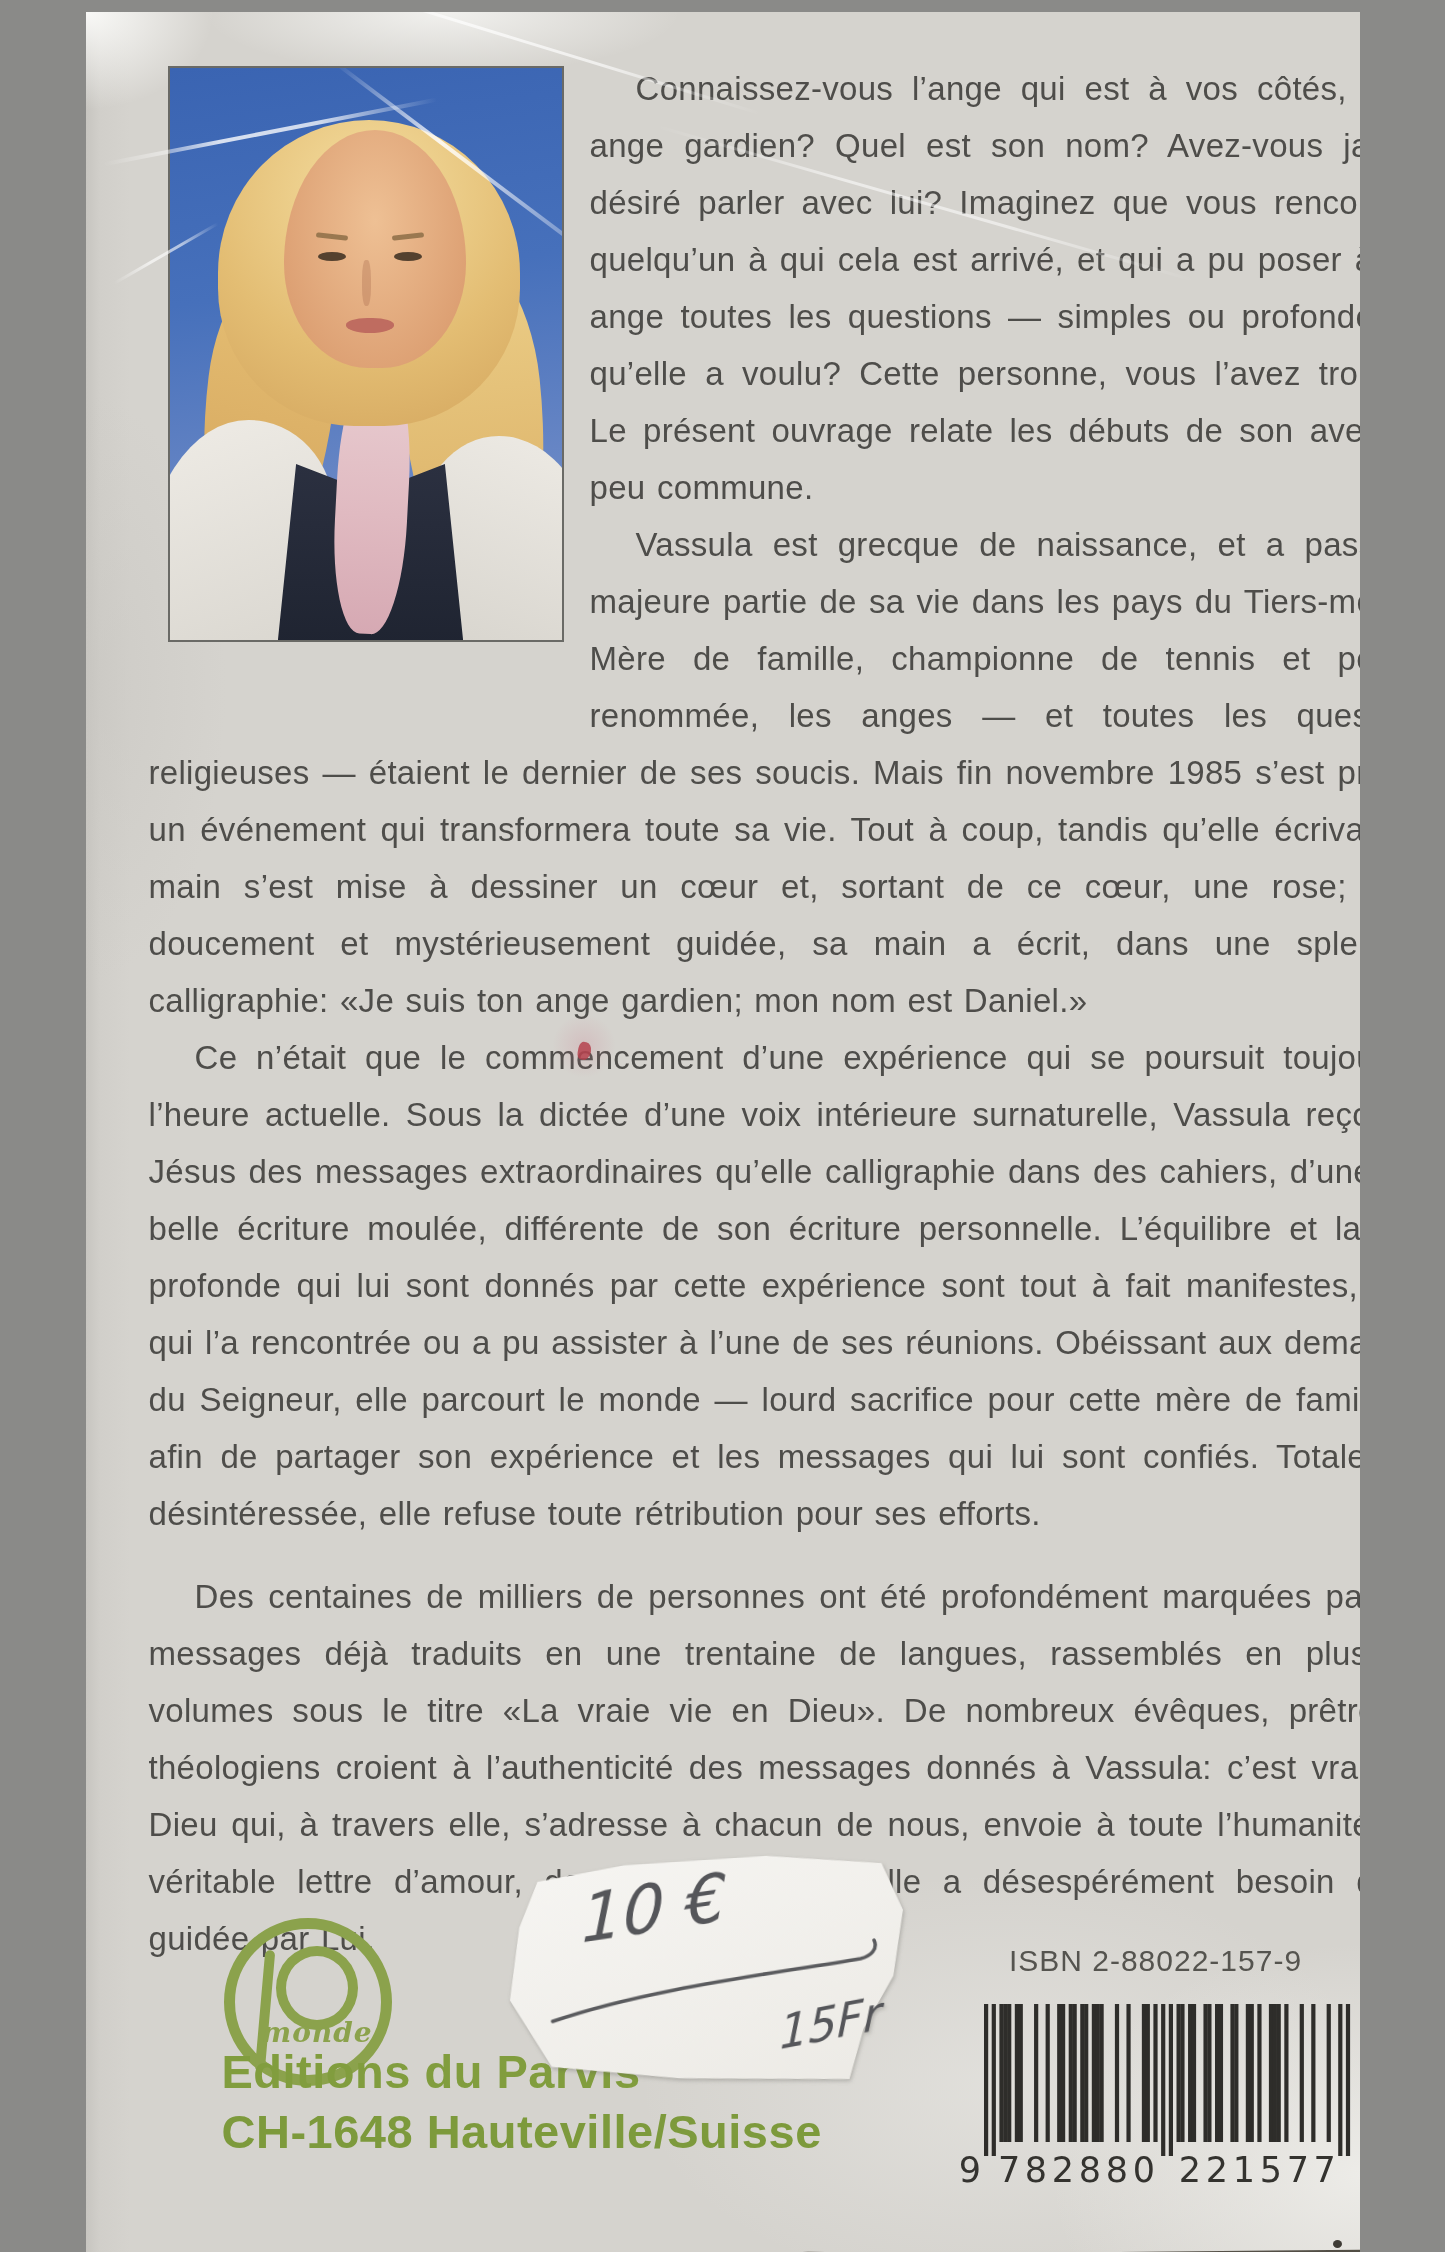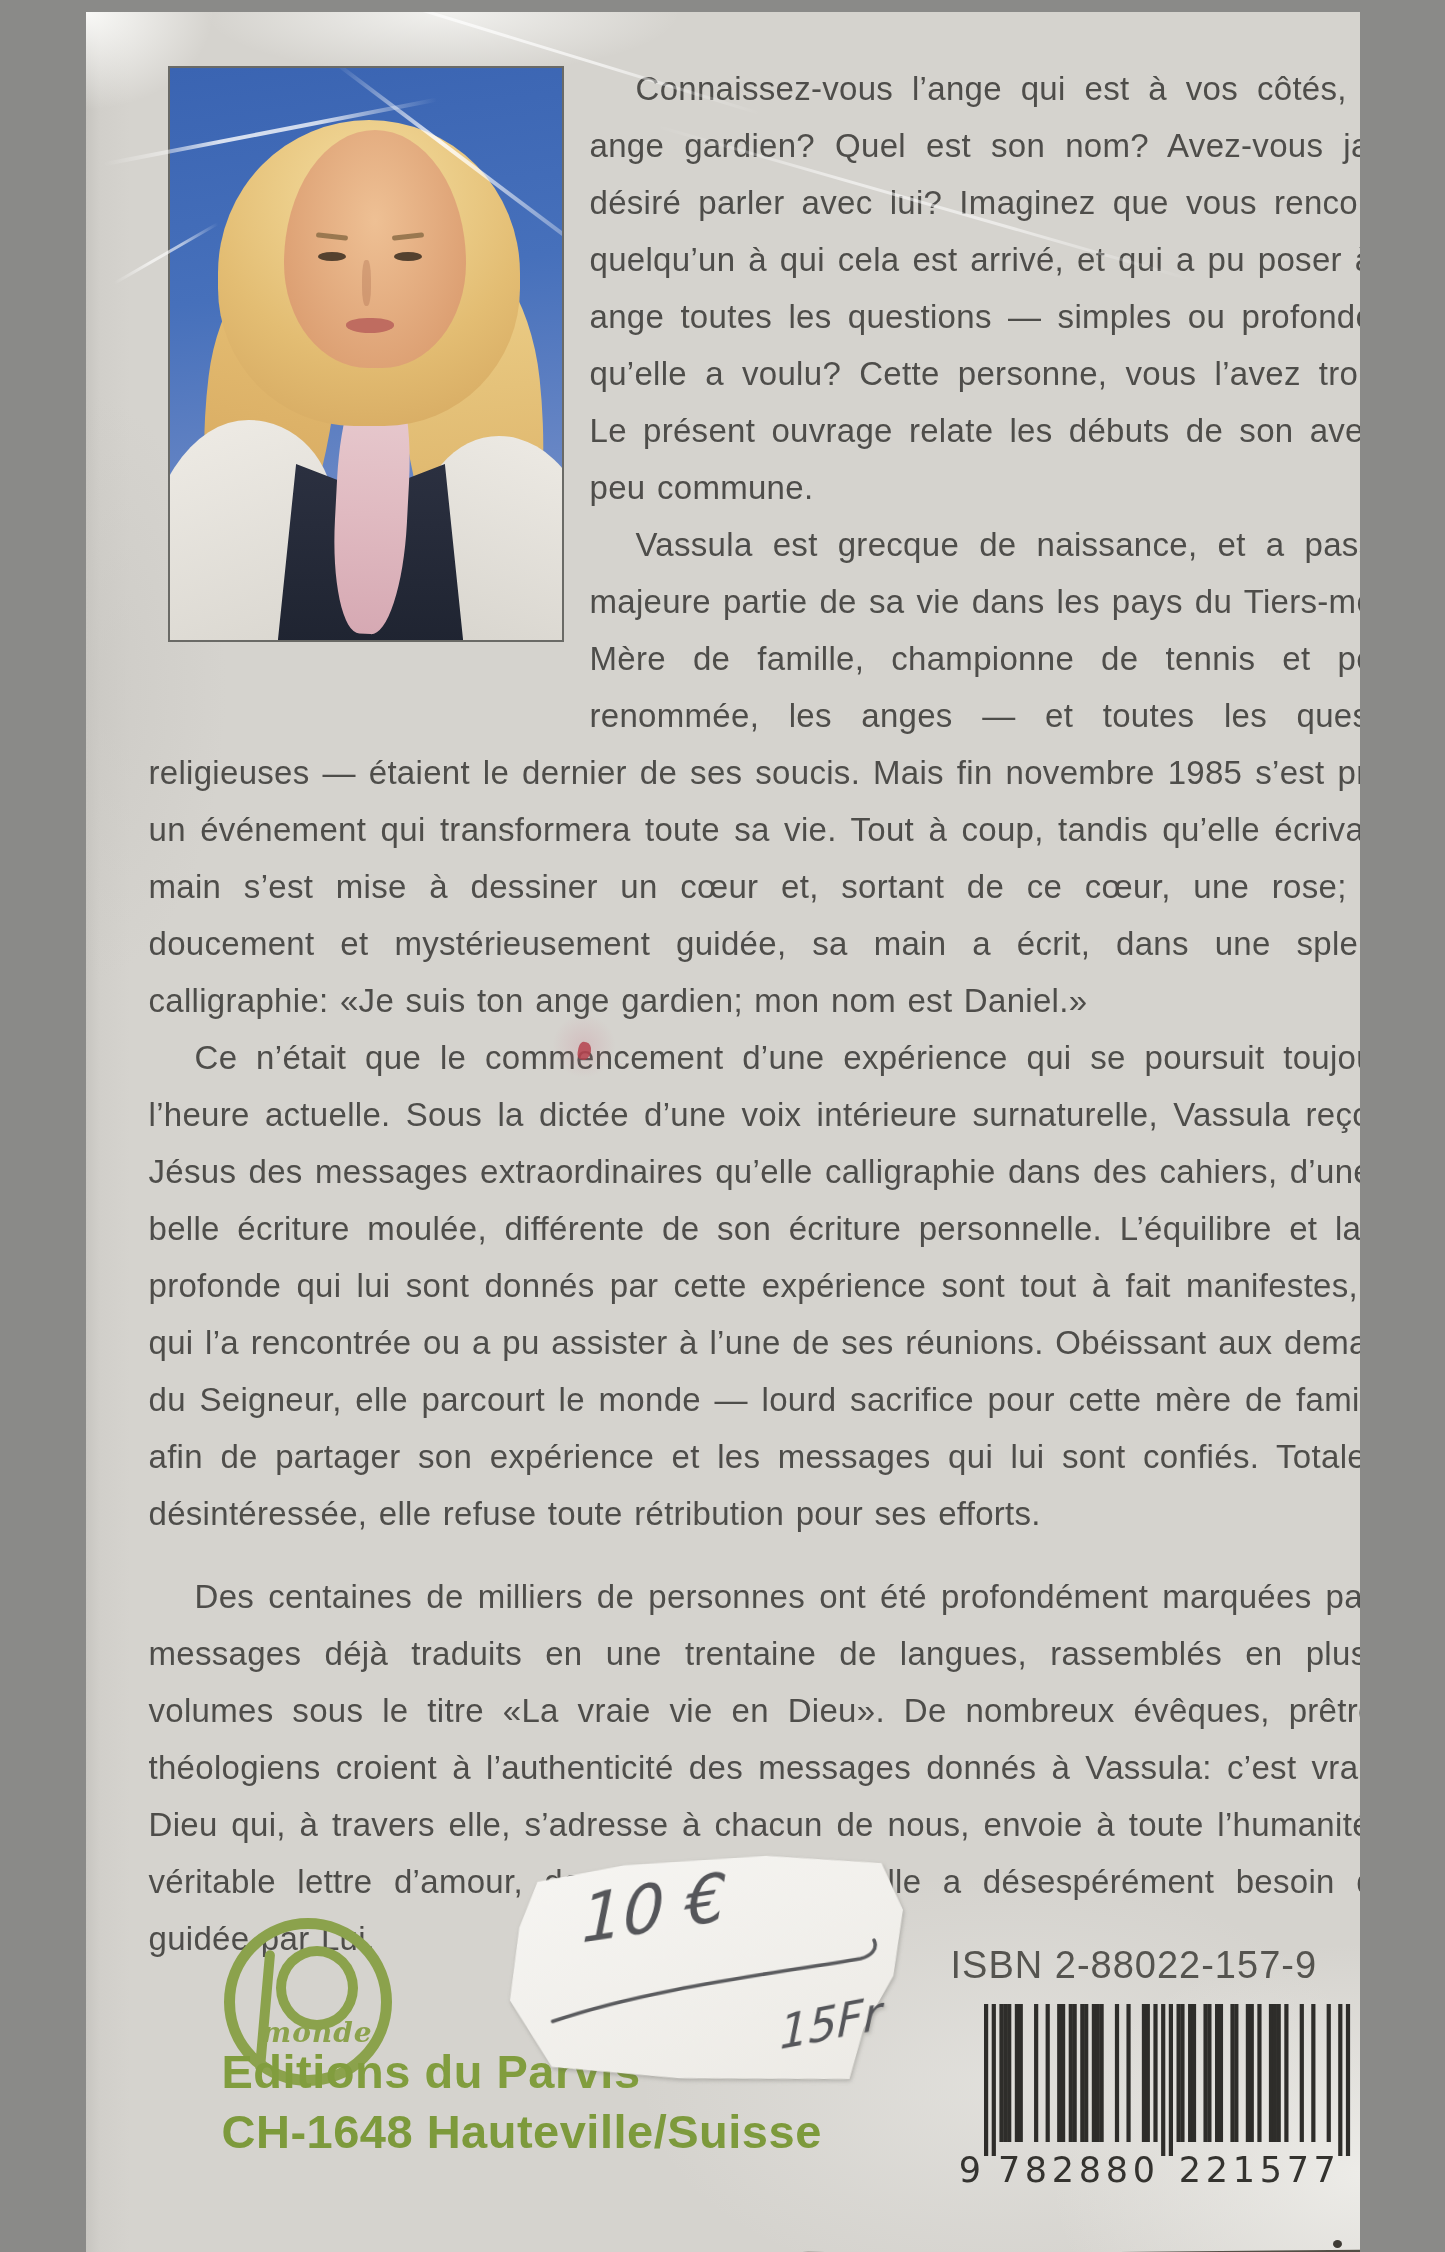--- a/index.html
+++ b/index.html
@@ -107,22 +107,22 @@
   .sticker{position:absolute;left:423px;top:1846px;width:396px;height:226px;transform:rotate(-2deg);
     filter:drop-shadow(1px 2px 2px rgba(90,88,82,.35));}
   .sticker-paper{position:absolute;inset:0;background:linear-gradient(160deg,#f6f5f2,#eceae5);
     clip-path:polygon(3% 28%,8% 8%,30% 2%,66% 0,95% 5%,100% 26%,97% 55%,89% 78%,85% 100%,42% 97%,10% 90%,0 60%);}
   .hand{position:absolute;color:#55565a;font-family:"DejaVu Sans",sans-serif;font-style:italic;}
   .hand.eur{left:74px;top:10px;font-size:66px;transform:rotate(-7deg) skewX(-10deg);}
   .hand.chf{left:268px;top:142px;font-size:46px;transform:rotate(-9deg) skewX(-12deg);}
   .sticker svg{position:absolute;left:0;top:0;}
 
   
-  .isbn{position:absolute;left:865px;top:1932px;width:410px;text-align:left;
-    font-size:38px;color:#55544f;letter-spacing:1px;}
+  .isbn{position:absolute;left:865px;top:1932px;width:410px;text-align:center;
+    font-size:30px;color:#55544f;letter-spacing:1px;}
   .barcode{position:absolute;left:872px;top:1992px;}
   .bc-digit{font-family:"DejaVu Sans",sans-serif;font-size:35px;fill:#34332f;text-anchor:middle;}
 </style>
 </head>
 <body>
 
 <div class="page">
 
   <div class="text-block">
     <div class="photo-float">

